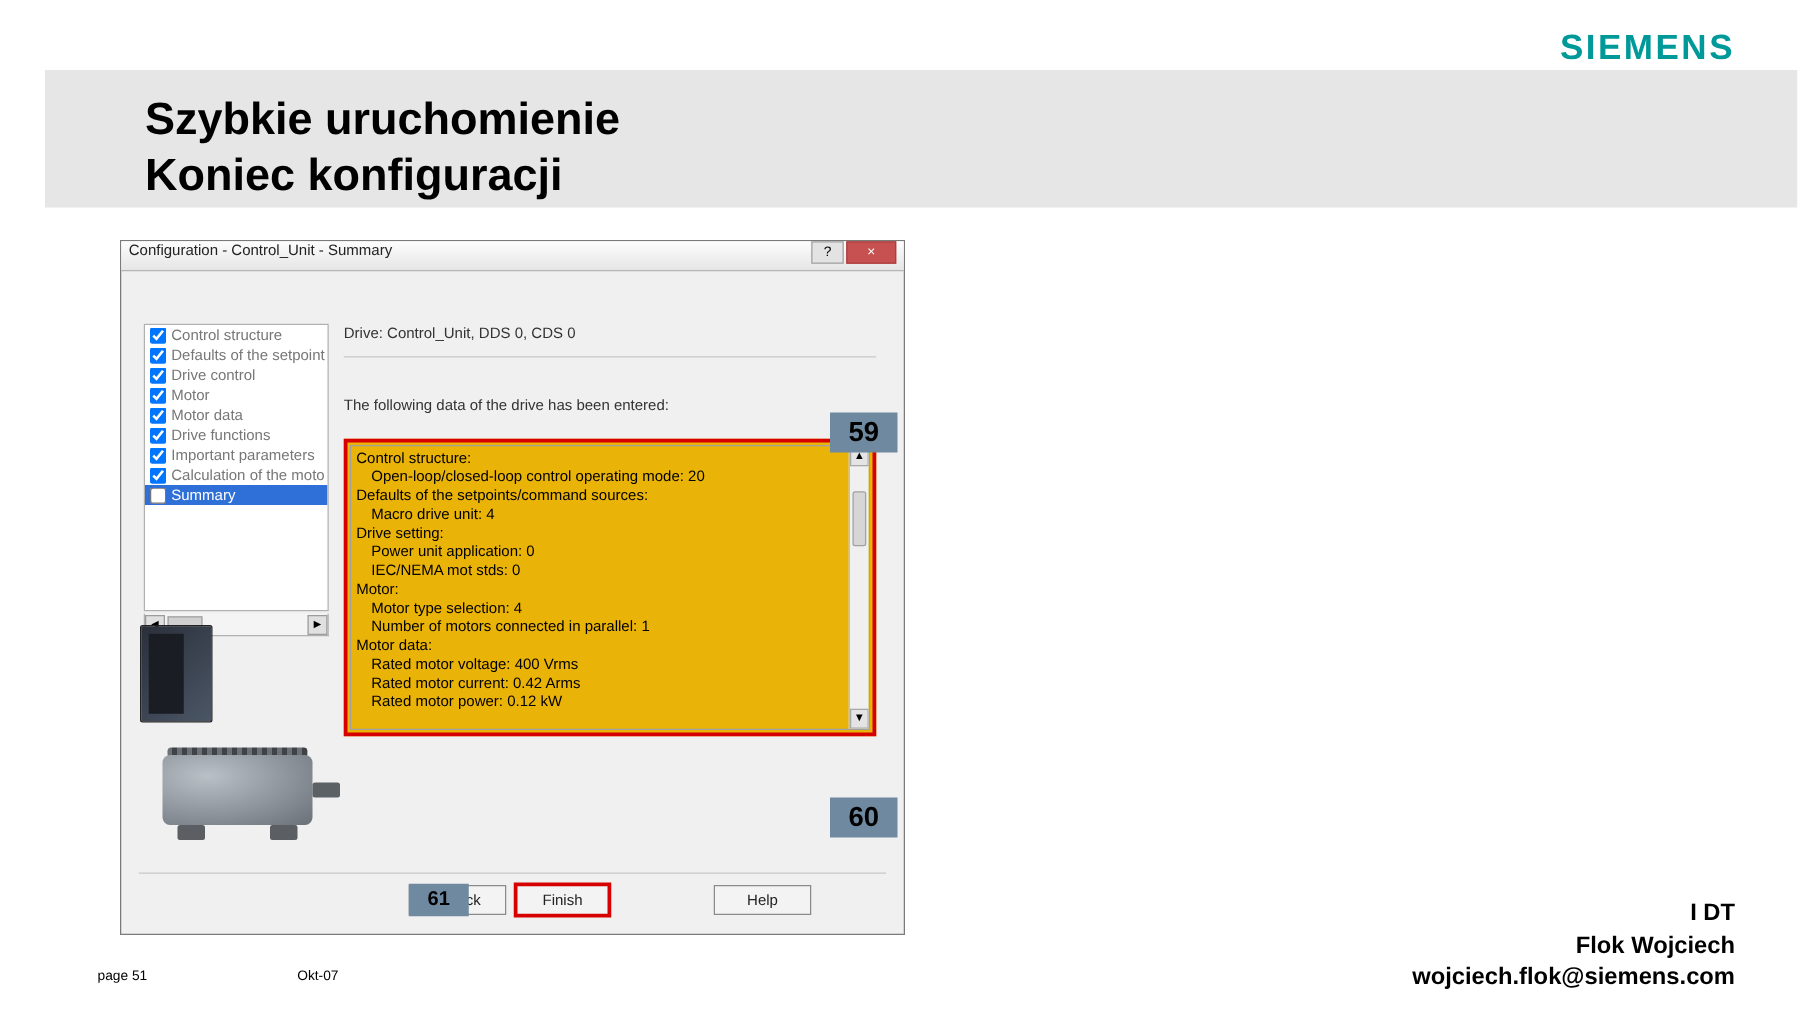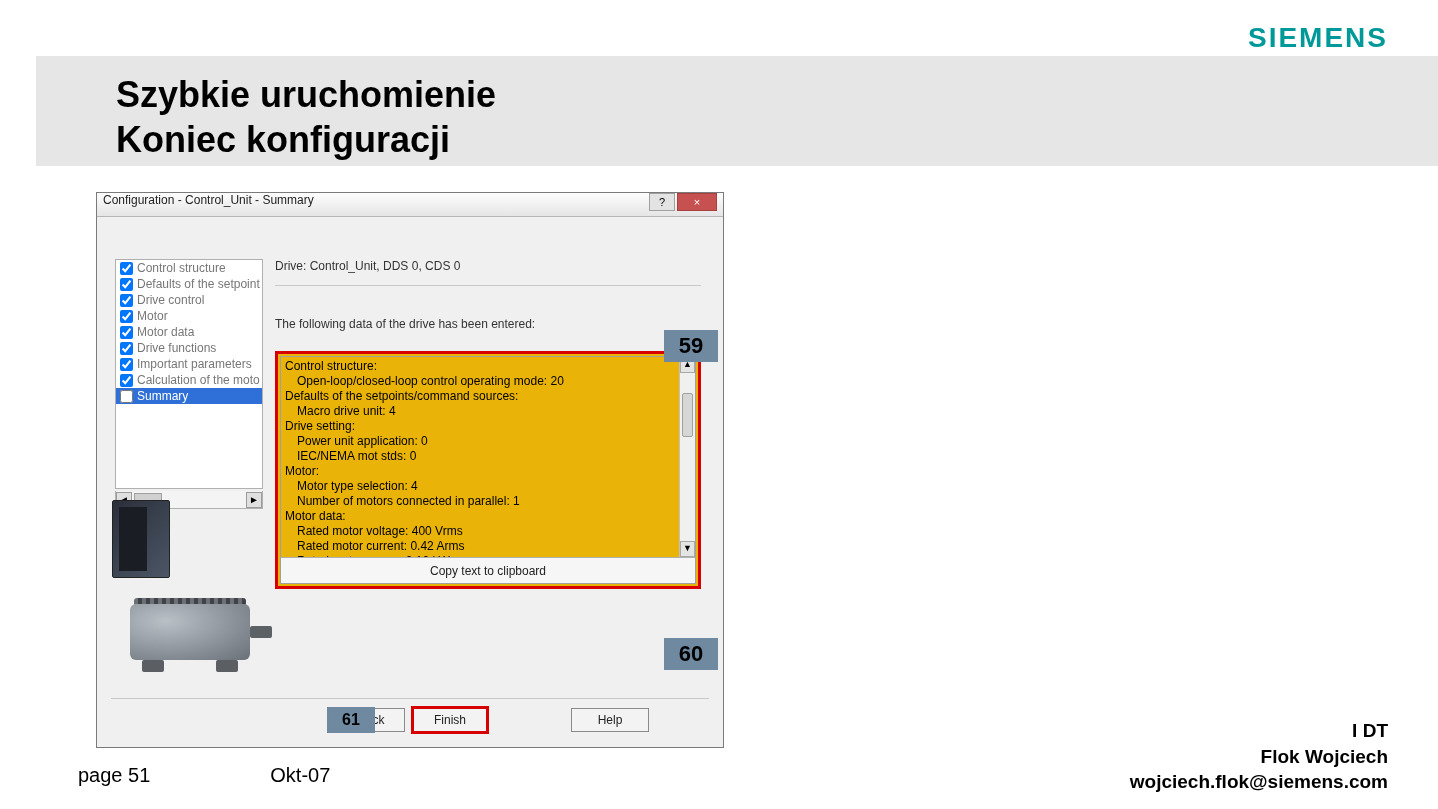--- a/index.html
+++ b/index.html
@@ -66,21 +66,21 @@
   .device-drive { position: absolute; left: 112px; top: 500px; width: 58px; height: 78px; background: linear-gradient(135deg,#2a2f3a,#4b5666); border: 1px solid #222; border-radius: 2px; }
   .device-drive::after { content:''; position:absolute; left:6px; top:6px; right:22px; bottom:6px; background:#1a1d23; }
   .device-motor { position: absolute; left: 94px; top: 588px; width: 180px; height: 98px; }
   .device-motor .body { position: absolute; left: 36px; top: 16px; width: 120px; height: 56px; background: radial-gradient(ellipse at 30% 30%, #b9c0c6, #6a7078); border-radius: 6px; }
   .device-motor .shaft { position:absolute; left: 156px; top: 38px; width: 22px; height: 12px; background:#5c6166; border-radius: 2px; }
   .device-motor .fins { position:absolute; left:40px; top:10px; width:112px; height:8px; background: repeating-linear-gradient(90deg,#6b7177 0 4px,#3f4348 4px 8px); border-radius:3px; }
   .device-motor .base1 { position:absolute; left:48px; top:72px; width:22px; height:12px; background:#5b5f63; border-radius:2px; }
   .device-motor .base2 { position:absolute; left:122px; top:72px; width:22px; height:12px; background:#5b5f63; border-radius:2px; }
 
   
-  .footer { position: absolute; left: 78px; bottom: 22px; font-size: 20px; color: #000; display: flex; gap: 120px; margin-top: 32px; }
+  .footer { position: absolute; left: 78px; bottom: 22px; font-size: 11px; color: #000; display: flex; gap: 120px; margin-top: 32px; }
   .footer-right { position: absolute; right: 50px; bottom: 14px; text-align: right; font-weight: 700; font-size: 19px; line-height: 1.35; }
 </style>
 </head>
 <body>
 
 <div class="slide">
 
   <div class="logo">SIEMENS</div>
 
   <div class="title-bar">
@@ -164,21 +164,20 @@
               <div class="hdr">Motor data:</div>
               <div class="ind">Rated motor voltage: 400 Vrms</div>
               <div class="ind">Rated motor current: 0.42 Arms</div>
               <div class="ind">Rated motor power: 0.12 kW</div>
               <div class="v-scroll">
               <div class="up">▲</div>
               <div class="thumb"></div>
               <div class="down">▼</div>
             </div>
           </div>
-          <div class="copy-btn">Copy text to clipboard</div>
         </div>
       </div>
 
 
     </div>
 
     <div class="hr2"></div>
     <div class="btn-row">
       <div class="win-btn">&lt; Back</div>
       <div class="win-btn highlight">Finish</div>

